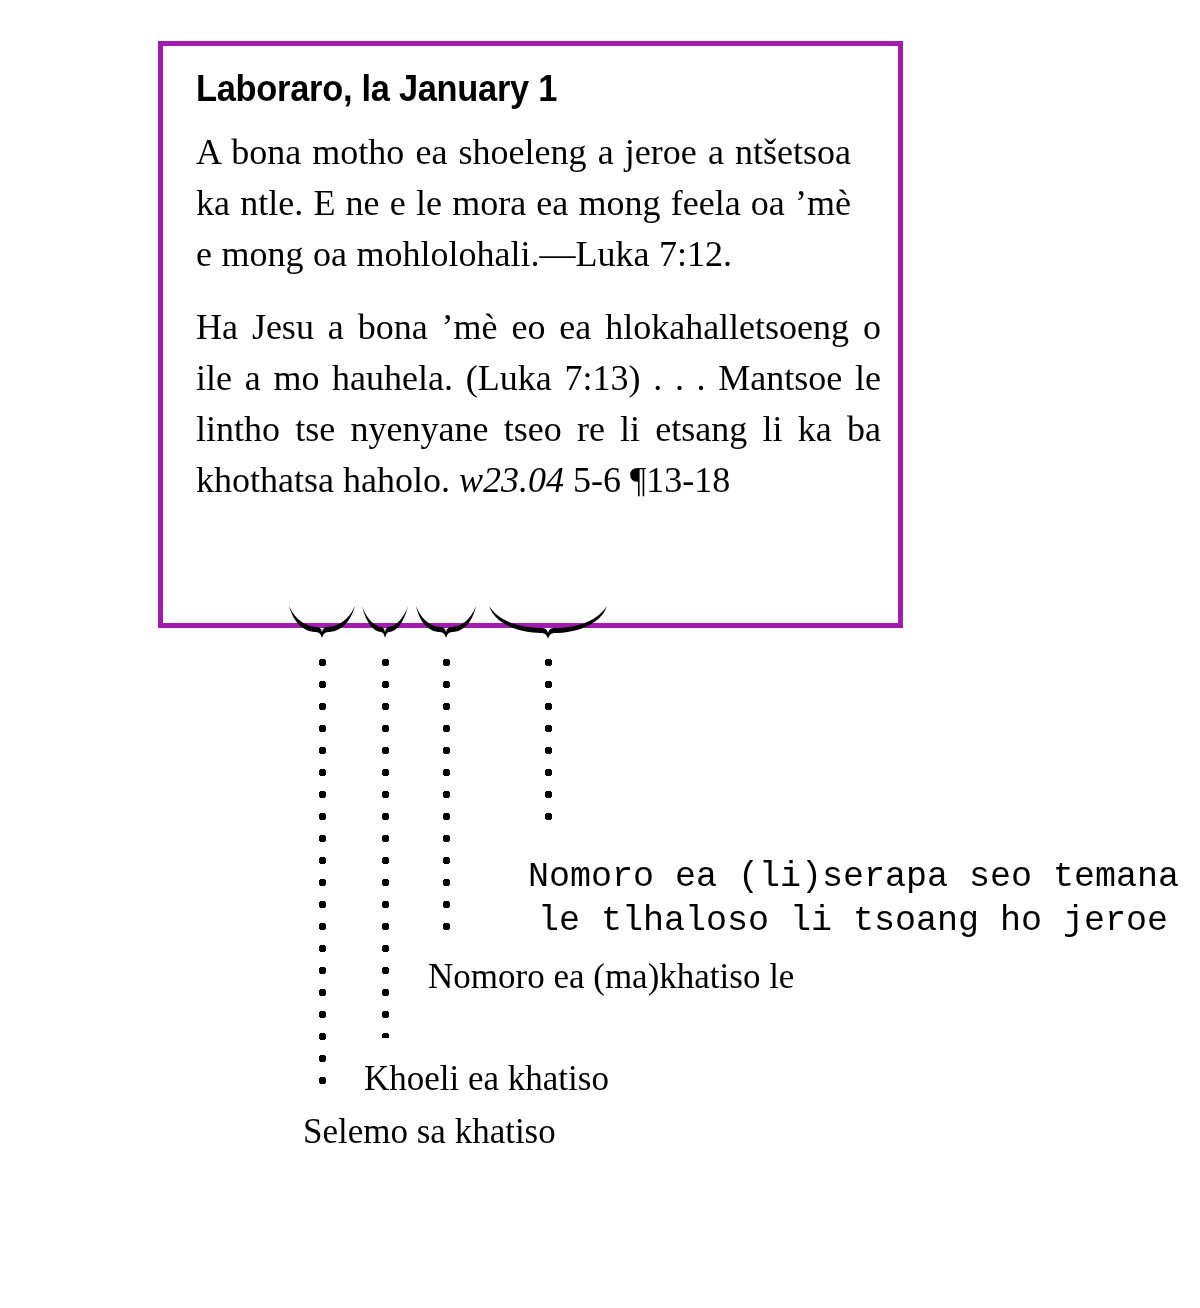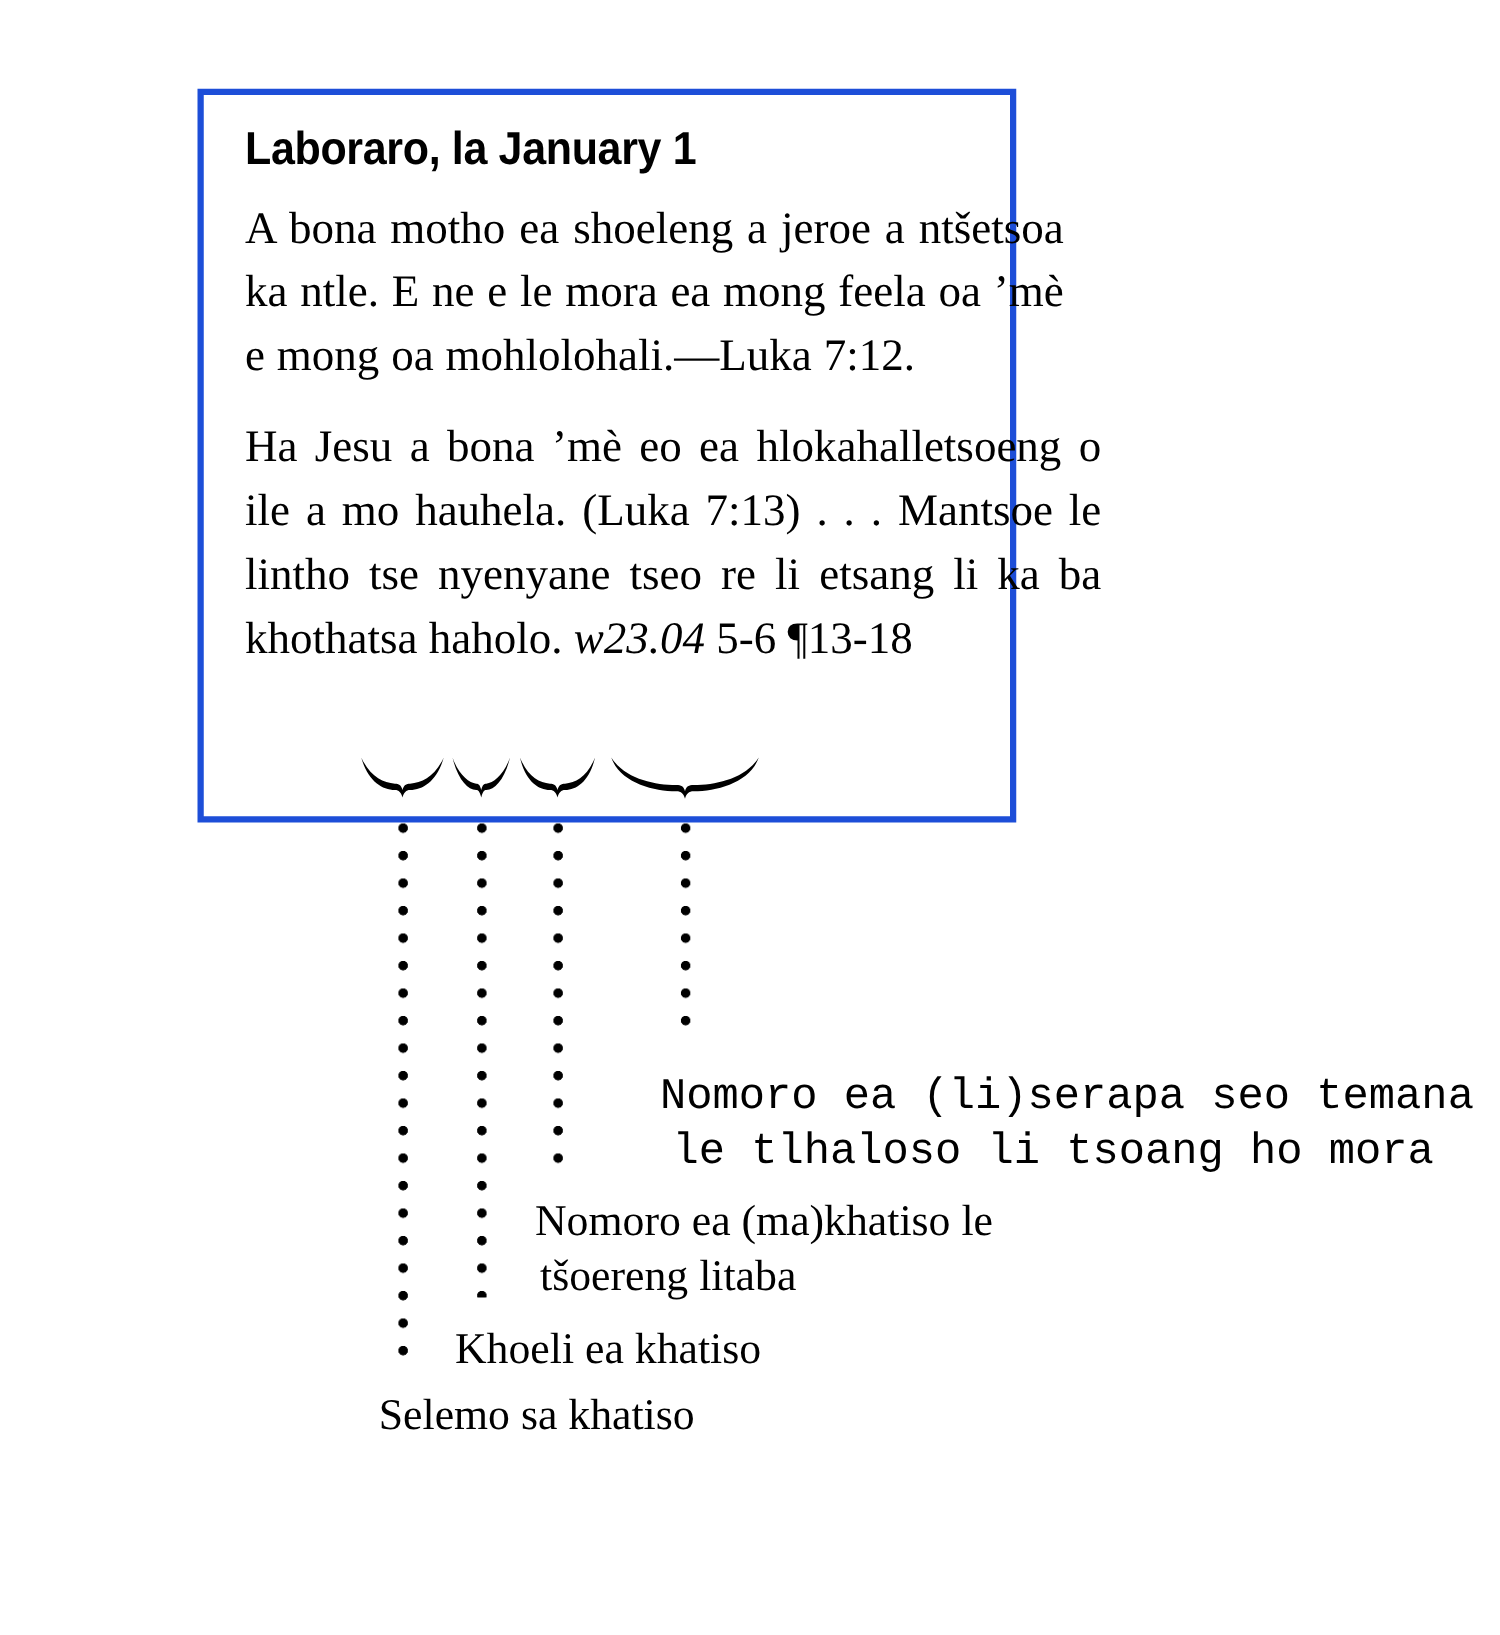--- a/index.html
+++ b/index.html
@@ -13,24 +13,24 @@
     position: relative;
     font-family: "Liberation Serif", "DejaVu Serif", serif;
     color: #000000;
     overflow: hidden;
   }
 
   
   #daily-text-card {
     position: absolute;
     left: 158px;
-    top: 71px;
-    width: 655px;
+    top: 41px;
+    width: 745px;
     height: 587px;
-    border: 5px solid #1d4ed8;
+    border: 5px solid #a21caf;
     box-sizing: border-box;
     background: #ffffff;
   }
 
   #card-inner {
     position: absolute;
     left: 33px;
     top: 22px;
     right: 28px;
   }
@@ -148,26 +148,25 @@
 <div class="leader-column" id="leader-year" style="left:318px; top:658px; height:438px;"></div>
 
 <div class="leader-column" id="leader-month" style="left:381px; top:658px; height:380px;"></div>
 
 <div class="leader-column" id="leader-pages" style="left:442px; top:658px; height:282px;"></div>
 
 <div class="leader-column" id="leader-paragraphs" style="left:544px; top:658px; height:172px;"></div>
 
 <div class="callout-label" id="label-paragraphs">
   <div class="line1">Nomoro ea (li)serapa seo temana</div>
-  <div class="line2">le tlhaloso li tsoang ho mora</div>
+  <div class="line2">le tlhaloso li tsoang ho jeroe</div>
 </div>
 
 <div class="callout-label" id="label-pages">
   <div class="line1">Nomoro ea (ma)khatiso le</div>
-  <div class="line2">tšoereng litaba</div>
 </div>
 
 <div class="callout-label" id="label-month">
   <div class="line1">Khoeli ea khatiso</div>
 </div>
 
 <div class="callout-label" id="label-year">
   <div class="line1">Selemo sa khatiso</div>
 </div>
 

